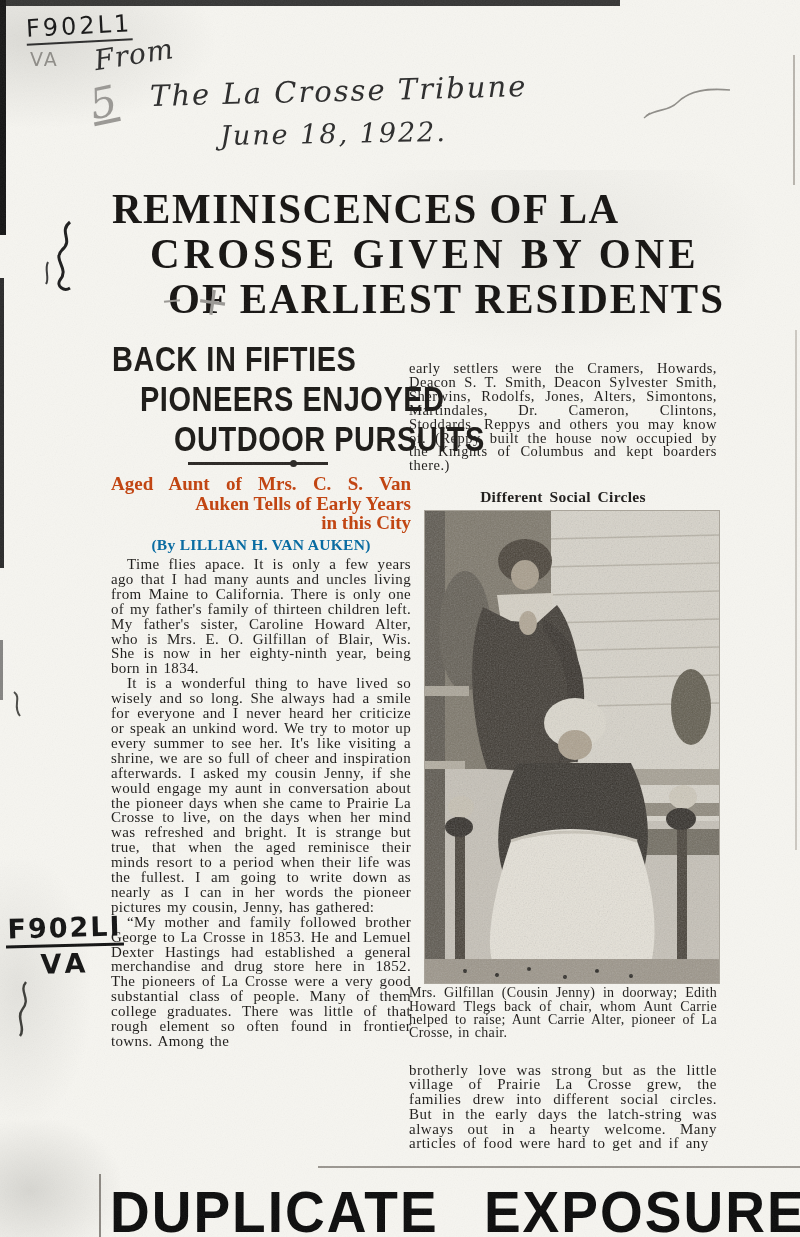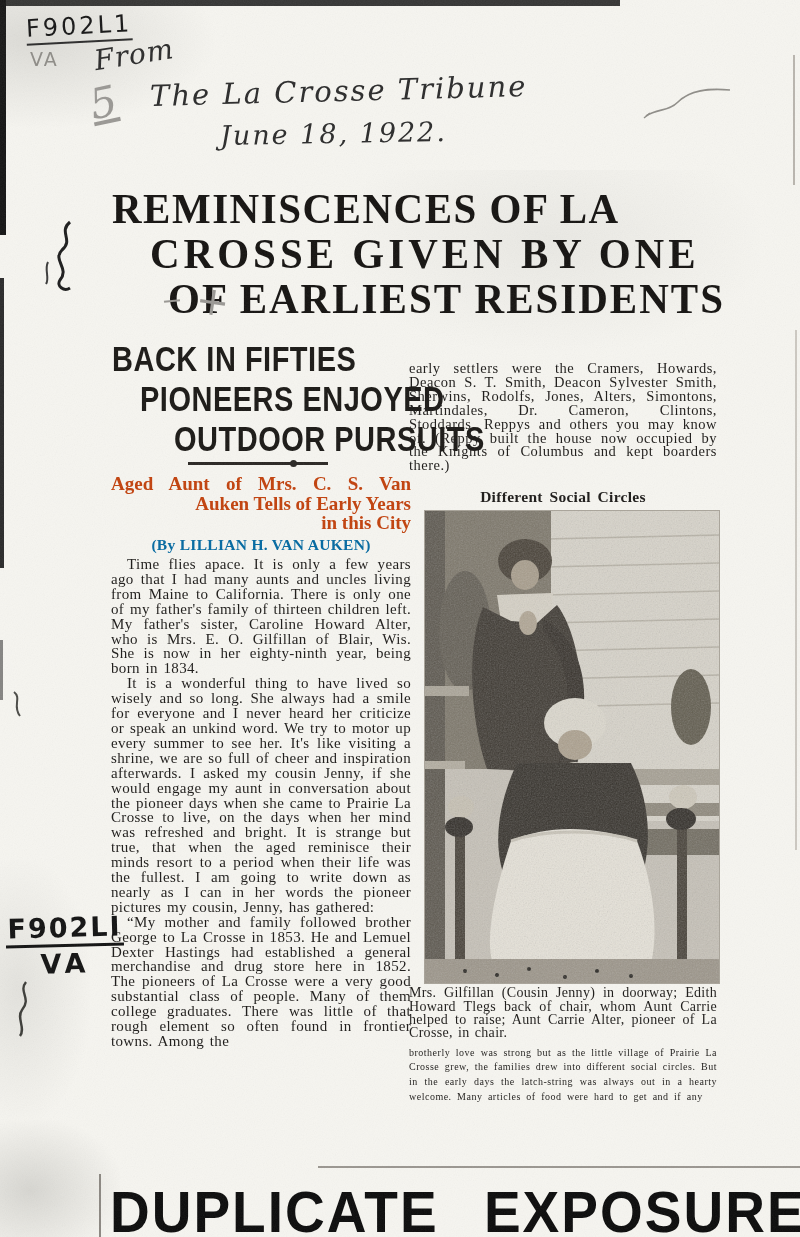--- a/index.html
+++ b/index.html
@@ -194,21 +194,21 @@
             <circle cx="104" cy="458" r="2"></circle>
           <circle cx="140" cy="466" r="2"></circle>
             <circle cx="172" cy="460" r="2"></circle>
             <circle cx="206" cy="465" r="2"></circle>
         </g>
         <rect width="294" height="472" filter="url(#grain)" opacity="0.28"></rect>
       </svg>
     </div>
 
     <p class="noindent caption">Mrs. Gilfillan (Cousin Jenny) in doorway; Edith Howard Tlegs back of chair, whom Aunt Carrie helped to raise; Aunt Carrie Alter, pioneer of La Crosse, in chair.</p>
-    <p class="noindent" style="margin-top:6px;font-size:10px;line-height:14.7px;">brotherly love was strong but as the little village of Prairie La Crosse grew, the families drew into different social circles.  But in the early days the latch-string was always out in a hearty welcome.  Many articles of food were hard to get and if any</p>
+    <p class="noindent" style="margin-top:23px;font-size:15px;line-height:14.7px;">brotherly love was strong but as the little village of Prairie La Crosse grew, the families drew into different social circles.  But in the early days the latch-string was always out in a hearty welcome.  Many articles of food were hard to get and if any</p>
   </div>
 
   <div class="margin-code" style="left:6px;top:912px;">
     <div class="top">F902LI</div>
     <div class="bottom">VA</div>
   </div>
 
   <div class="banner-rule" style="left:318px;top:1166px;width:482px;"></div>
   <div class="banner-vline" style="left:99px;top:1174px;height:63px;"></div>
   <div class="banner-text" style="left:110px;top:1180px;">DUPLICATE EXPOSURE</div>

